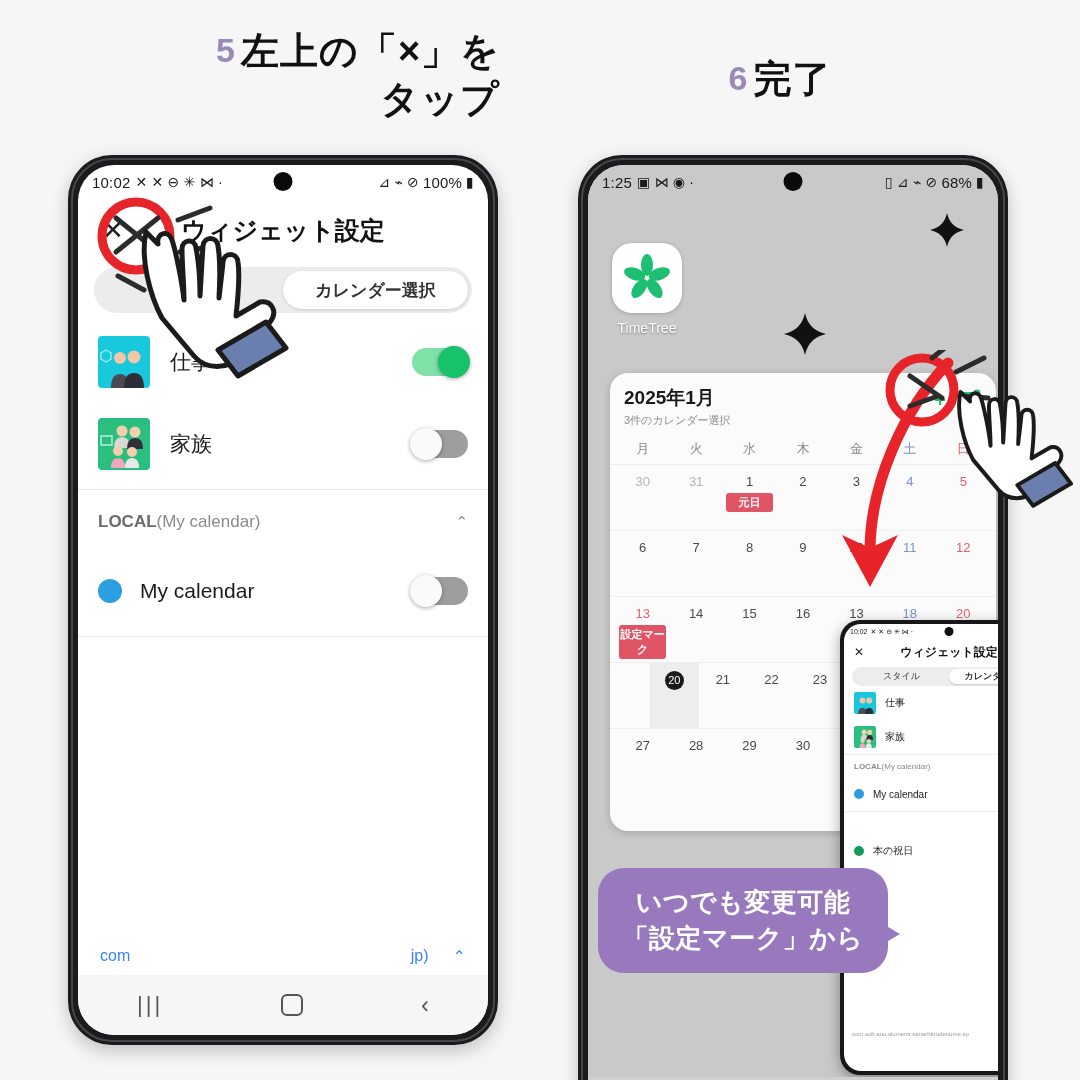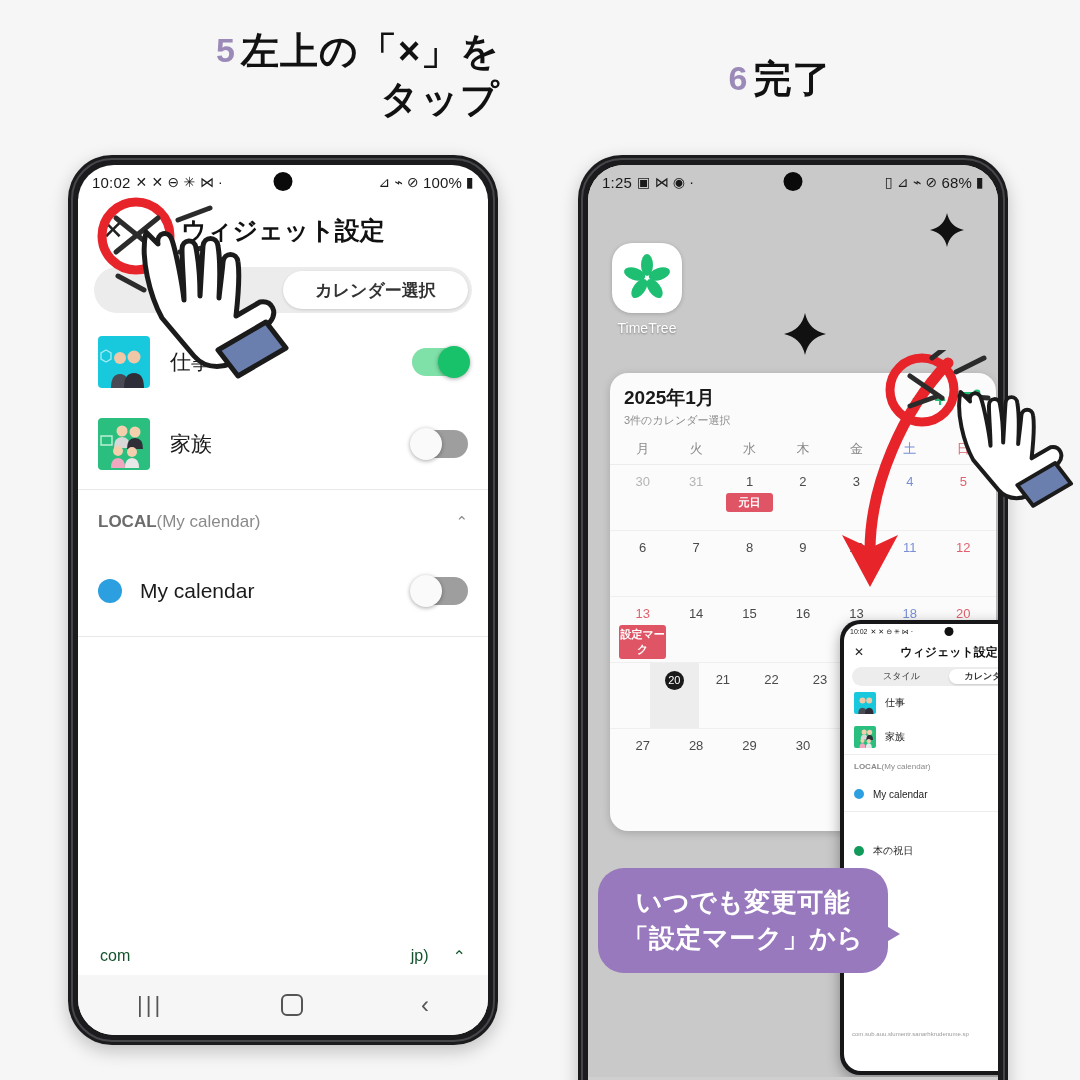--- a/index.html
+++ b/index.html
@@ -99,21 +99,21 @@
   .group-head {
     height:56px; display:flex; align-items:center; padding:0 20px;
     font-size:17px; color:#8a8a8a;
   }
   .group-head b { color:#6b6b6b; font-weight:700; }
   .group-head .chev { margin-left:auto; color:#8a8a8a; font-size:15px; }
 
   .bottom-meta {
     position:absolute; left:0; right:0; bottom:62px; height:34px;
     display:flex; align-items:center; padding:0 22px;
-    font-size:16px; color:#14532d; background:#fff;
+    font-size:16px; color:#3b82f6; background:#fff;
   }
   .bottom-meta .right { margin-left:auto; display:flex; align-items:center; gap:24px; }
 
   .navbar {
     position:absolute; left:0; right:0; bottom:0; height:60px; background:#f6f6f6;
     display:flex; align-items:center; justify-content:space-around; color:#555;
   }
   .navbar .nb { font-size:24px; line-height:1; }
   .navbar .nb.recents { letter-spacing:3px; font-size:22px; }
   .navbar .nb.home { width:22px; height:22px; border:2px solid #555; border-radius:6px; }

